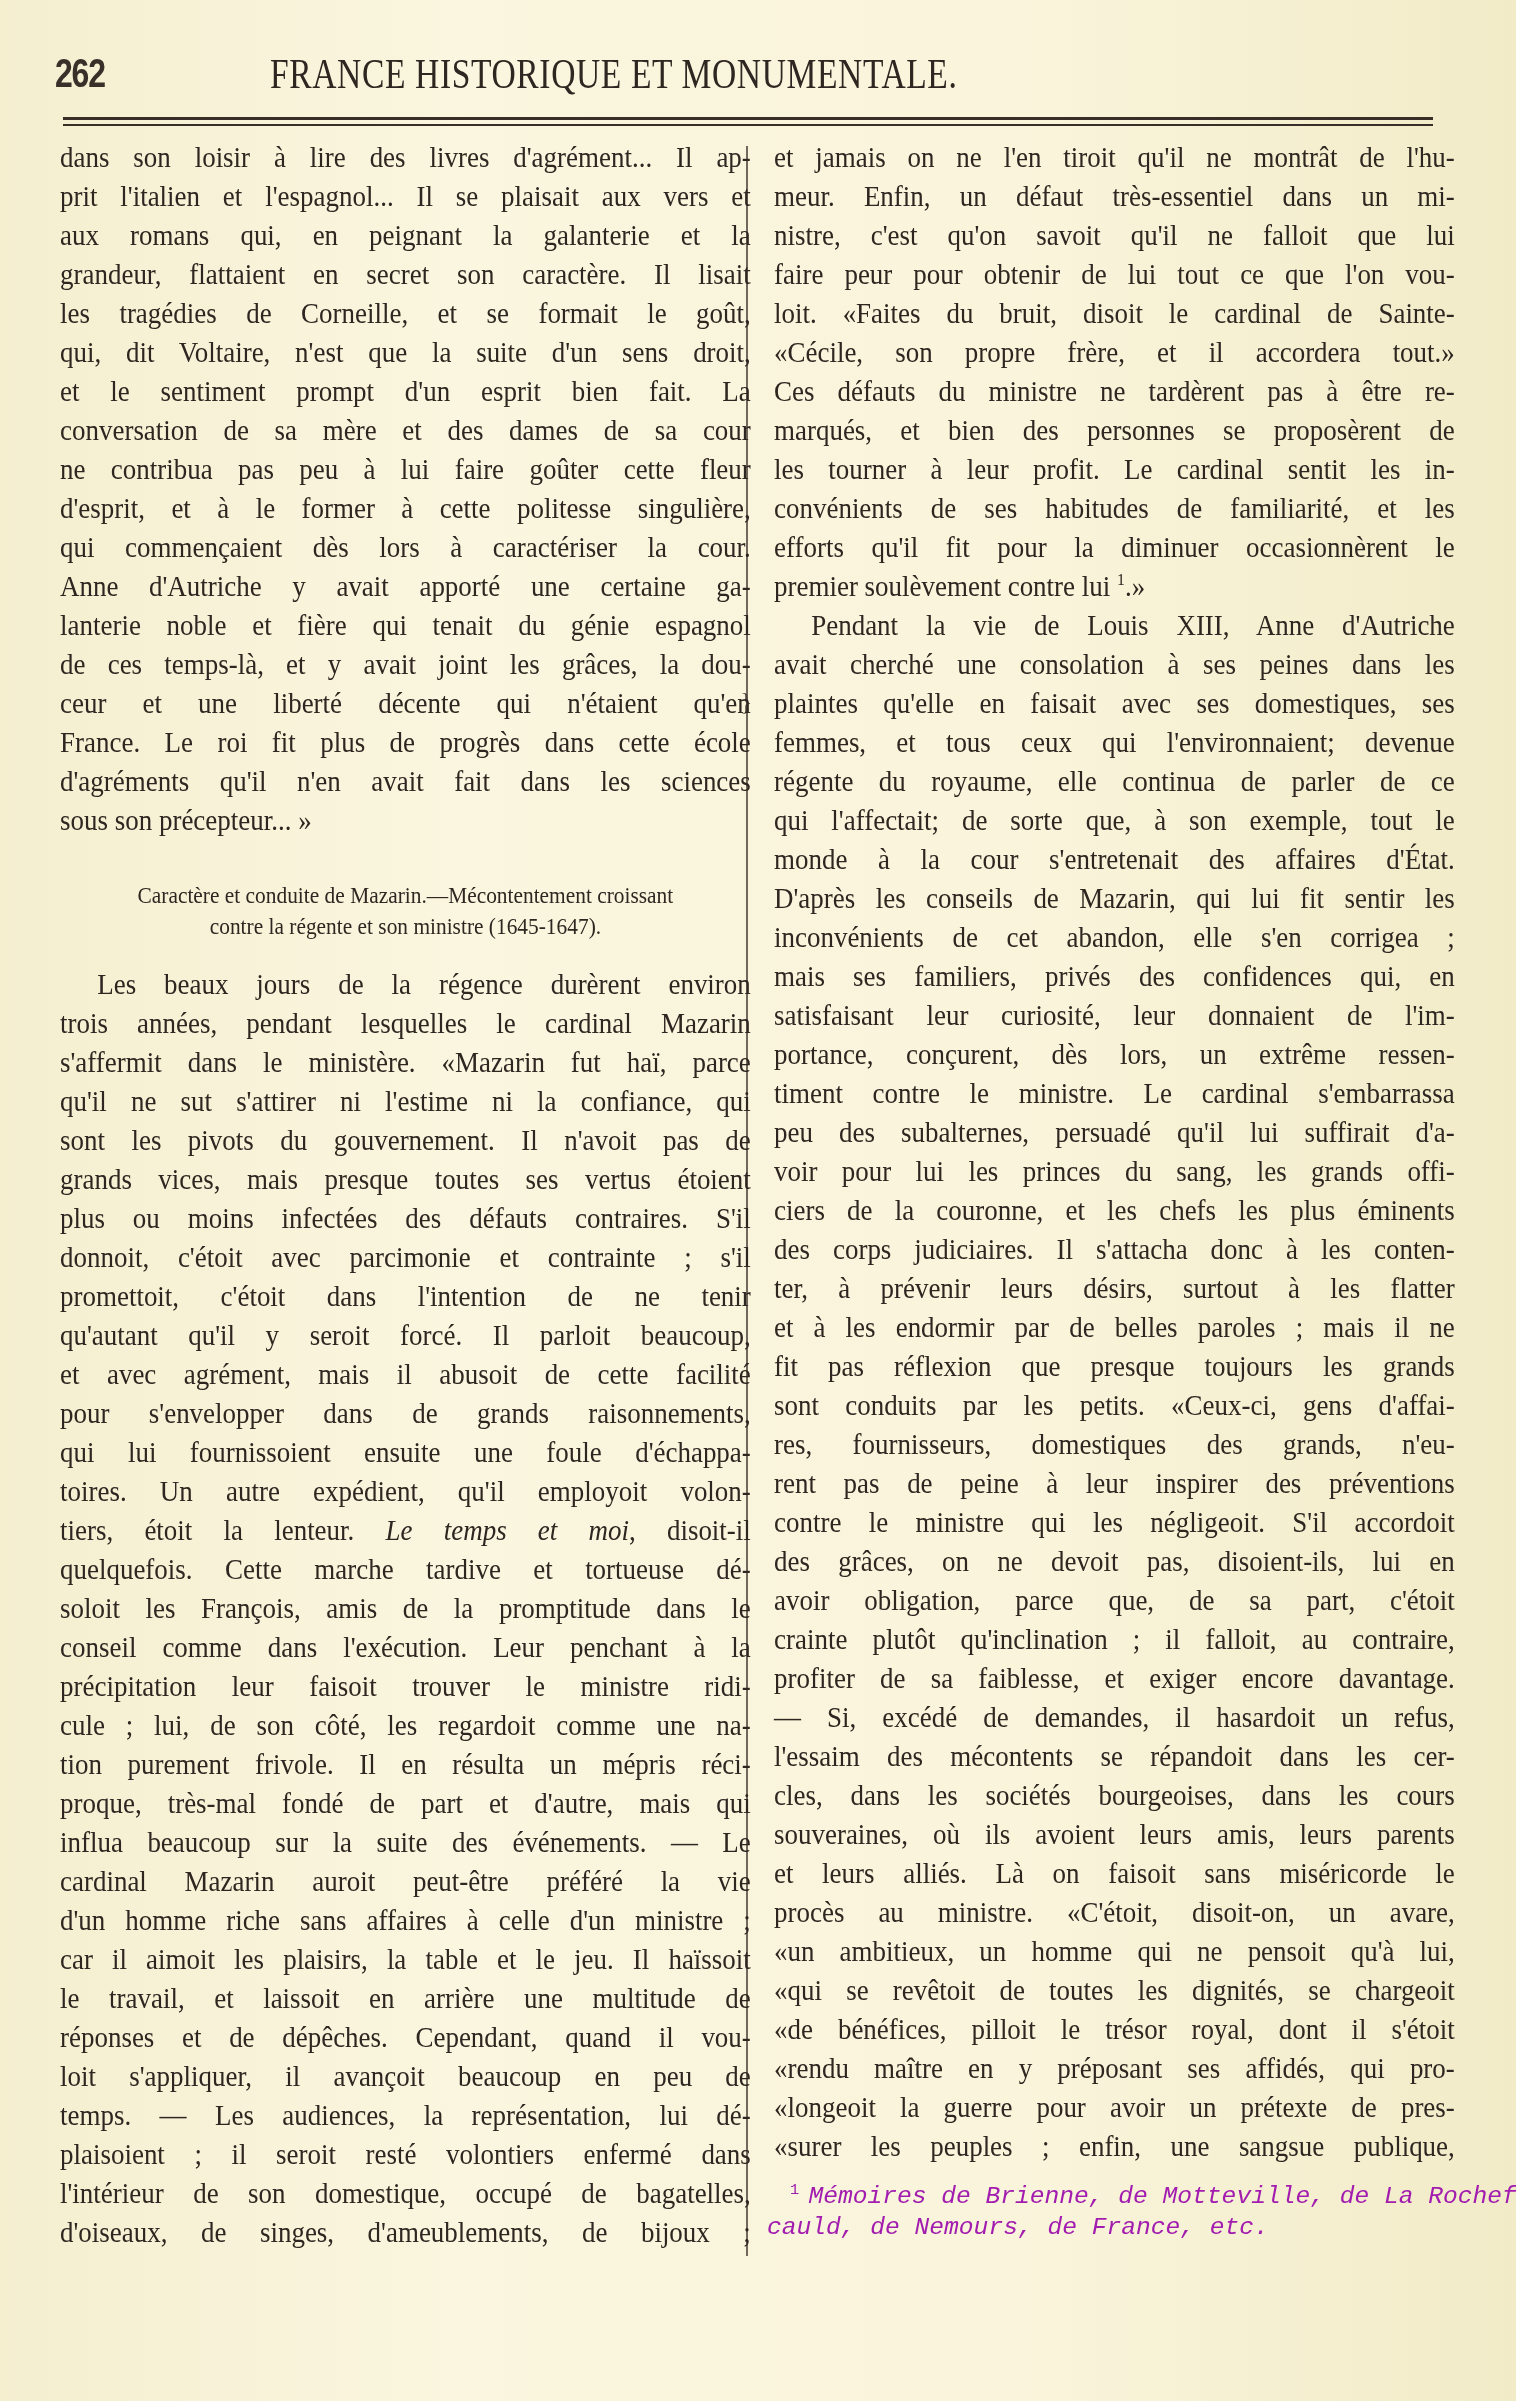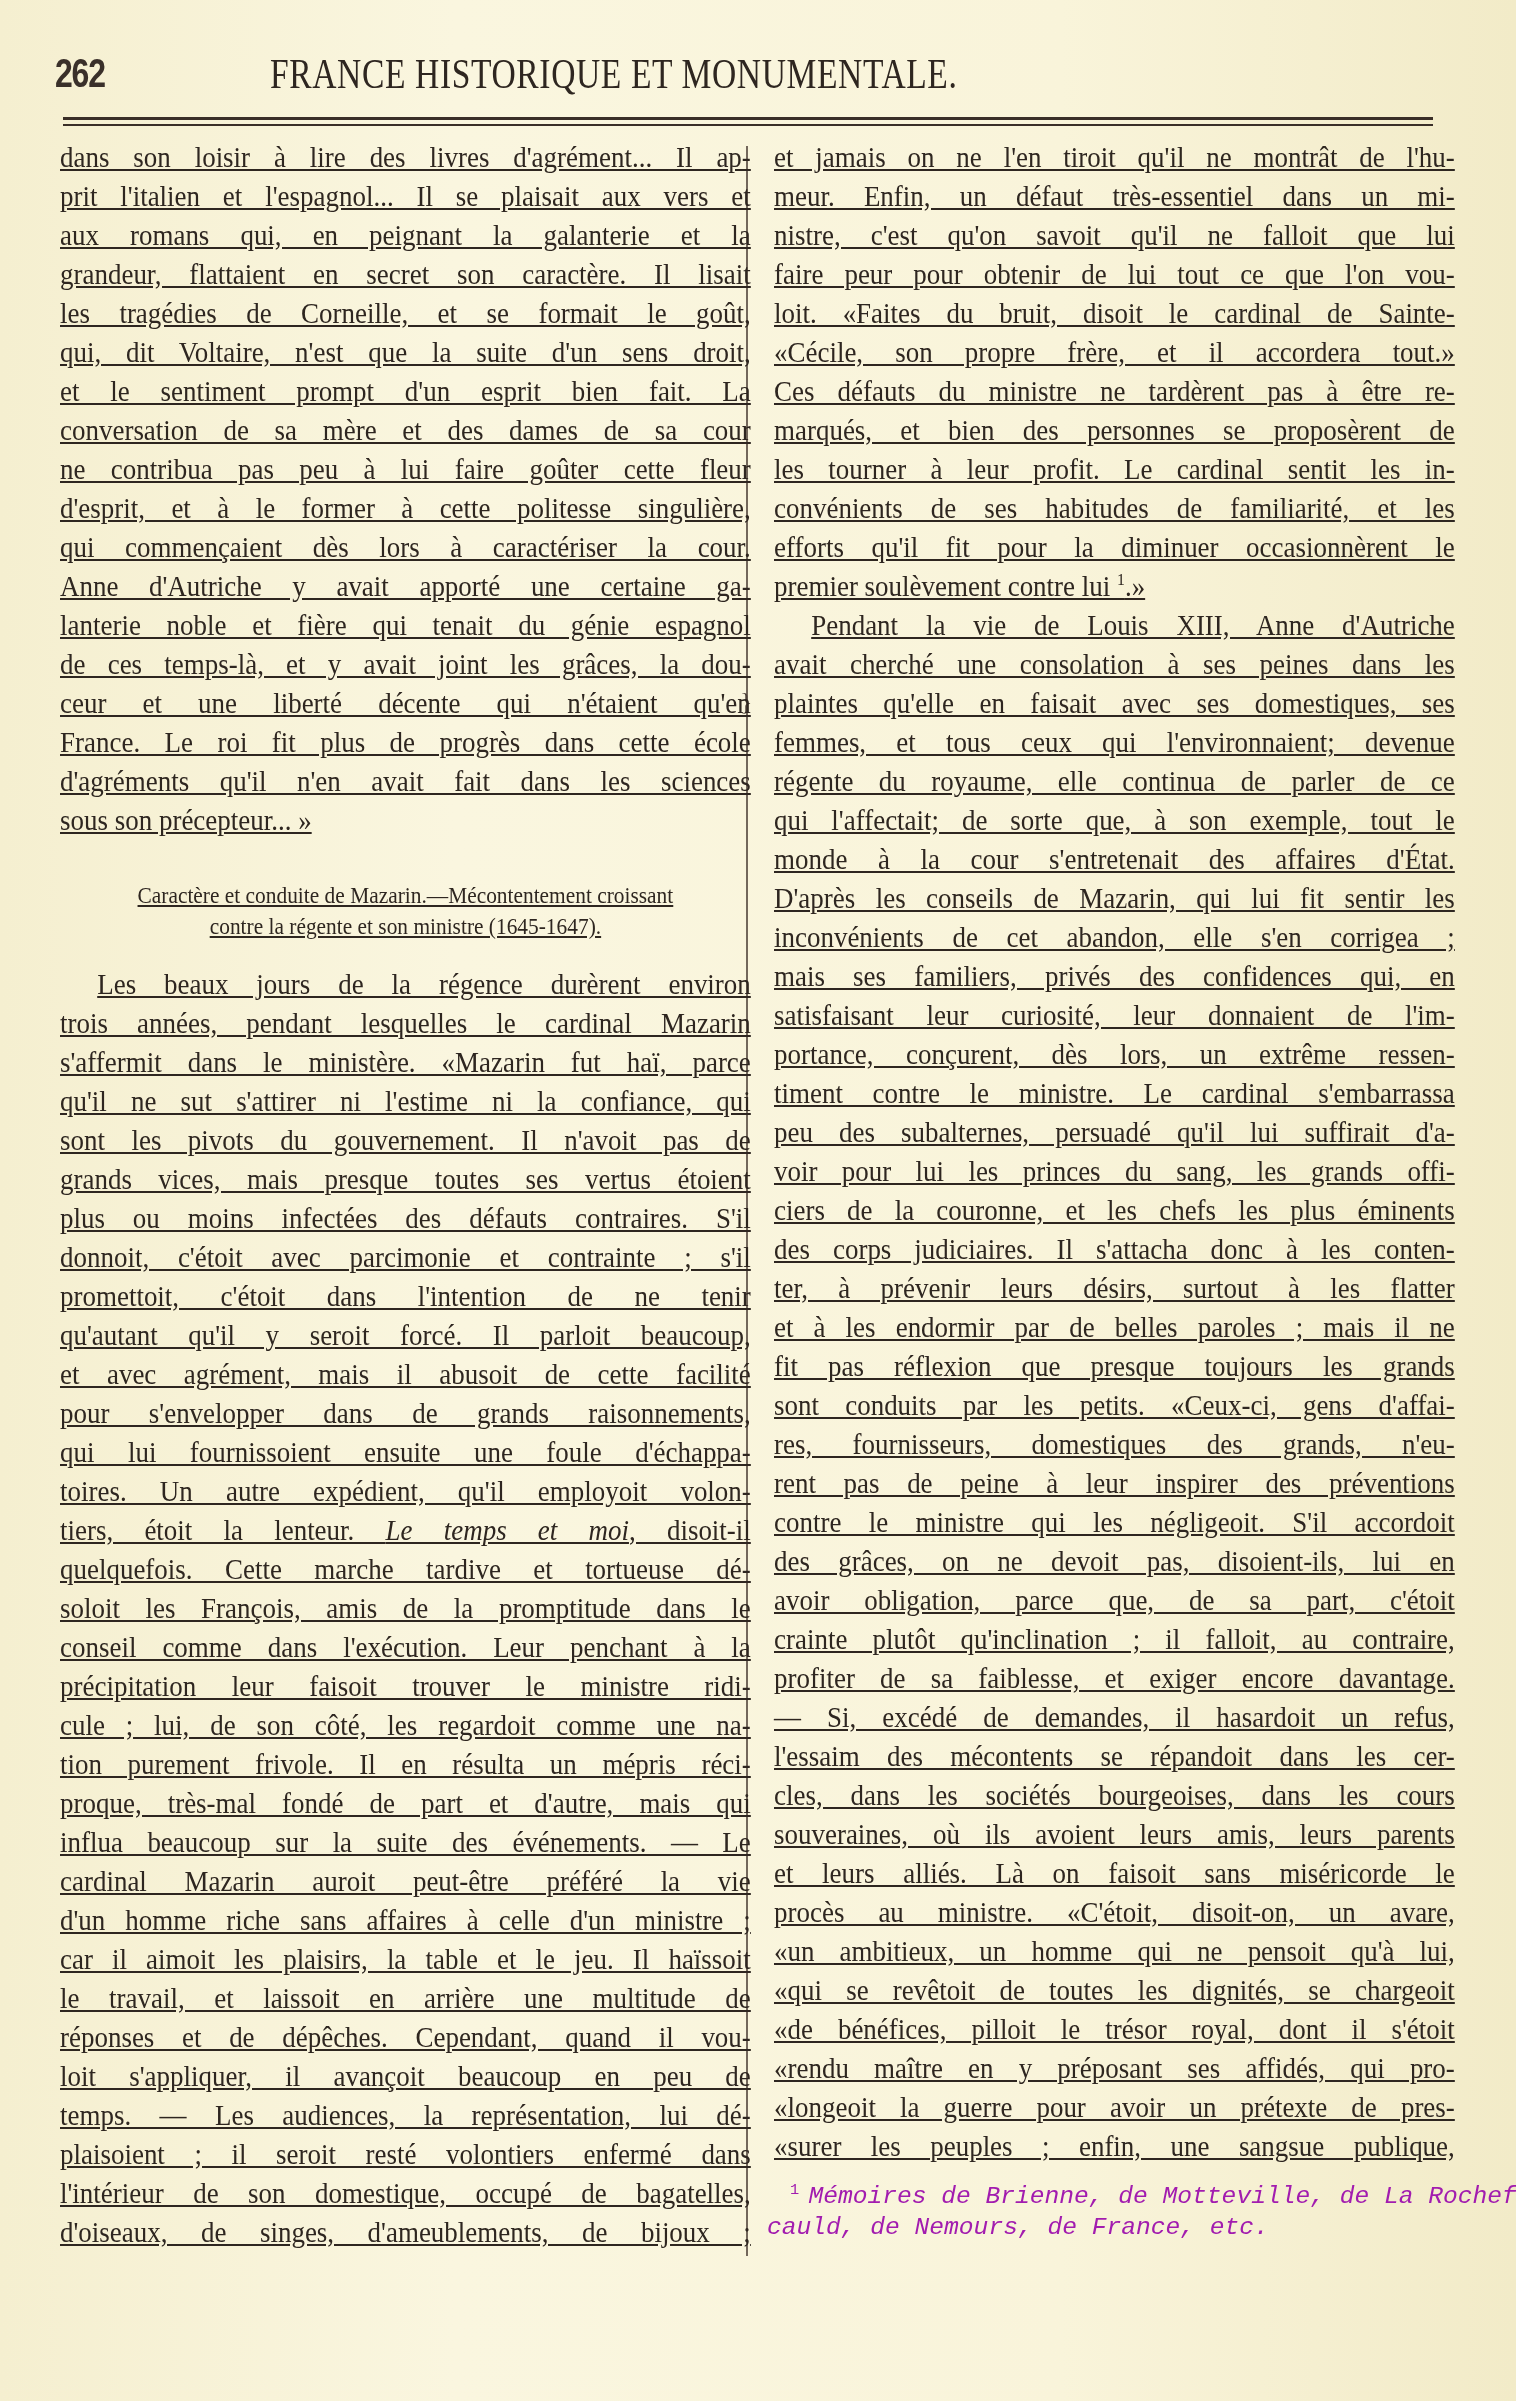--- a/index.html
+++ b/index.html
@@ -64,21 +64,20 @@
       box-sizing: border-box;
     }
     .column {
       position: absolute;
       top: 138px;
       width: 691px;
       font-size: 29px;
       line-height: 39px;
       text-align: justify;
       font-family: "Liberation Sans Narrow", "Liberation Serif", serif;
-      text-decoration: underline;
     }
     .col-left { left: 60px; }
     .col-right { left: 774px; width: 681px; }
     .col-inner {
       transform: scaleX(0.93);
       transform-origin: left top;
       width: 107.5%;
     }
     .line {
       display: block;

